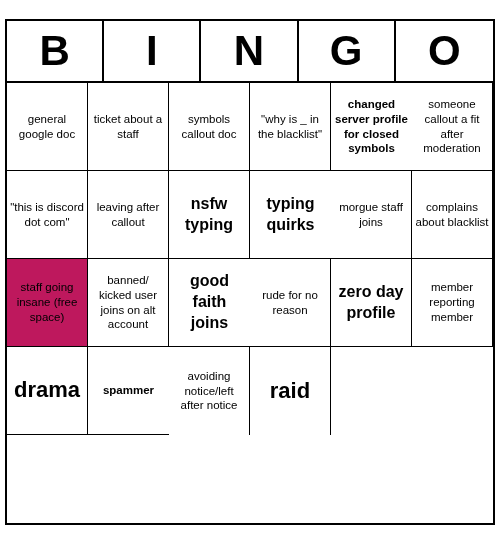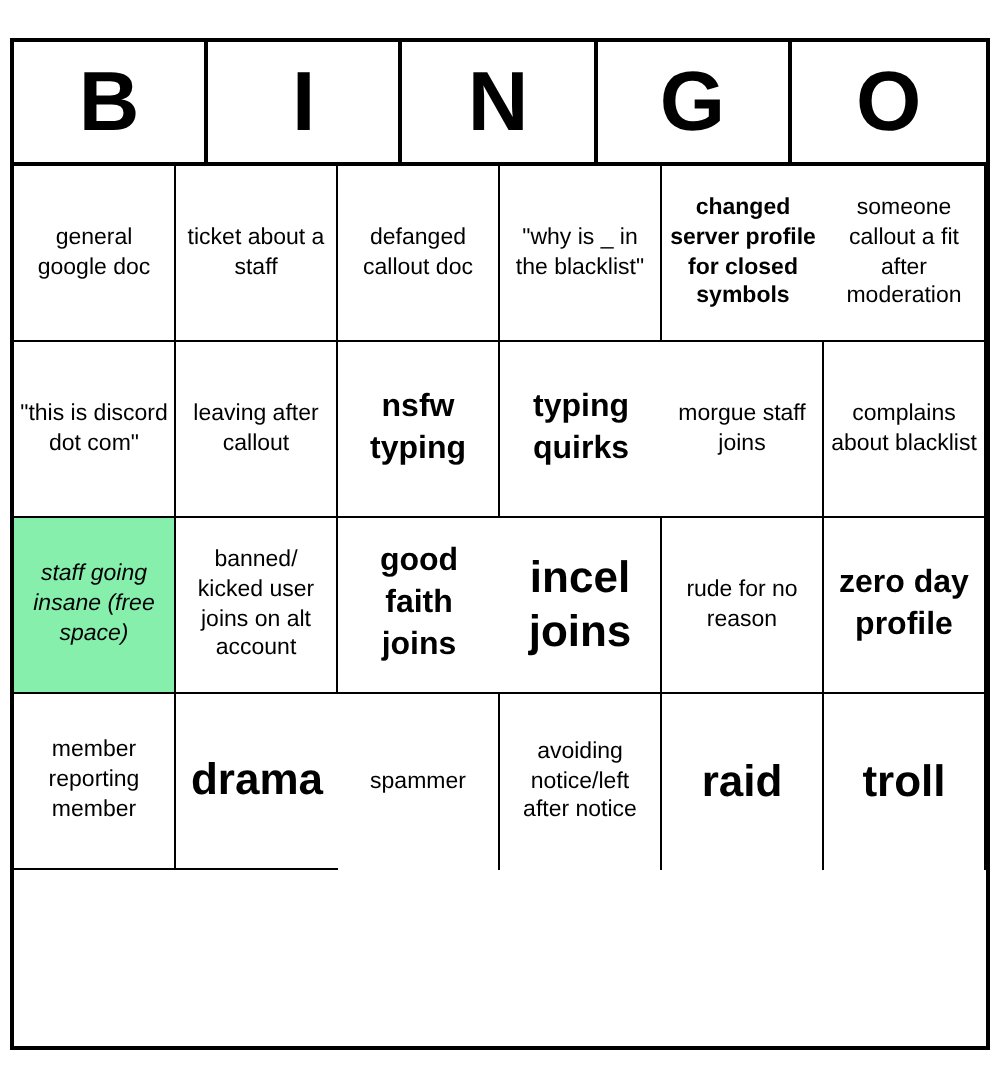--- a/index.html
+++ b/index.html
@@ -59,54 +59,51 @@
     .bingo-cell.large-text {
       font-size: 22px;
       font-weight: bold;
       line-height: 1.2;
     }
     .bingo-cell.medium-text {
       font-size: 16px;
       font-weight: bold;
     }
     .bingo-cell.free-space {
-      background: #86efac;
-      font-style: italic;
+      background: #be185d;
     }
   </style>
 </head>
 <body>
 
 <div class="bingo-card">
   <div class="bingo-header">
   <div class="bingo-letter">B</div>
       <div class="bingo-letter">I</div>
       <div class="bingo-letter">N</div>
       <div class="bingo-letter">G</div>
       <div class="bingo-letter">O</div>
     </div>
   <div class="bingo-grid">
   <div class="bingo-cell">general google doc</div>
       <div class="bingo-cell">ticket about a staff</div>
-      <div class="bingo-cell">defanged callout doc</div>
+      <div class="bingo-cell">symbols callout doc</div>
       <div class="bingo-cell">"why is _ in the blacklist"</div>
       <div class="bingo-cell">changed server profile for closed symbols</div>
       <div class="bingo-cell">someone callout a fit after moderation</div>
       <div class="bingo-cell">"this is discord dot com"</div>
       <div class="bingo-cell">leaving after callout</div>
       <div class="bingo-cell medium-text">nsfw typing</div>
       <div class="bingo-cell medium-text">typing quirks</div>
       <div class="bingo-cell">morgue staff joins</div>
       <div class="bingo-cell">complains about blacklist</div>
       <div class="bingo-cell free-space">staff going insane (free space)</div>
       <div class="bingo-cell">banned/ kicked user joins on alt account</div>
       <div class="bingo-cell medium-text">good faith joins</div>
-      <div class="bingo-cell large-text">incel joins</div>
       <div class="bingo-cell">rude for no reason</div>
       <div class="bingo-cell medium-text">zero day profile</div>
       <div class="bingo-cell">member reporting member</div>
       <div class="bingo-cell large-text">drama</div>
       <div class="bingo-cell">spammer</div>
       <div class="bingo-cell">avoiding notice/left after notice</div>
       <div class="bingo-cell large-text">raid</div>
-      <div class="bingo-cell large-text">troll</div>
     </div>
 </div>
 
 </body></html>

